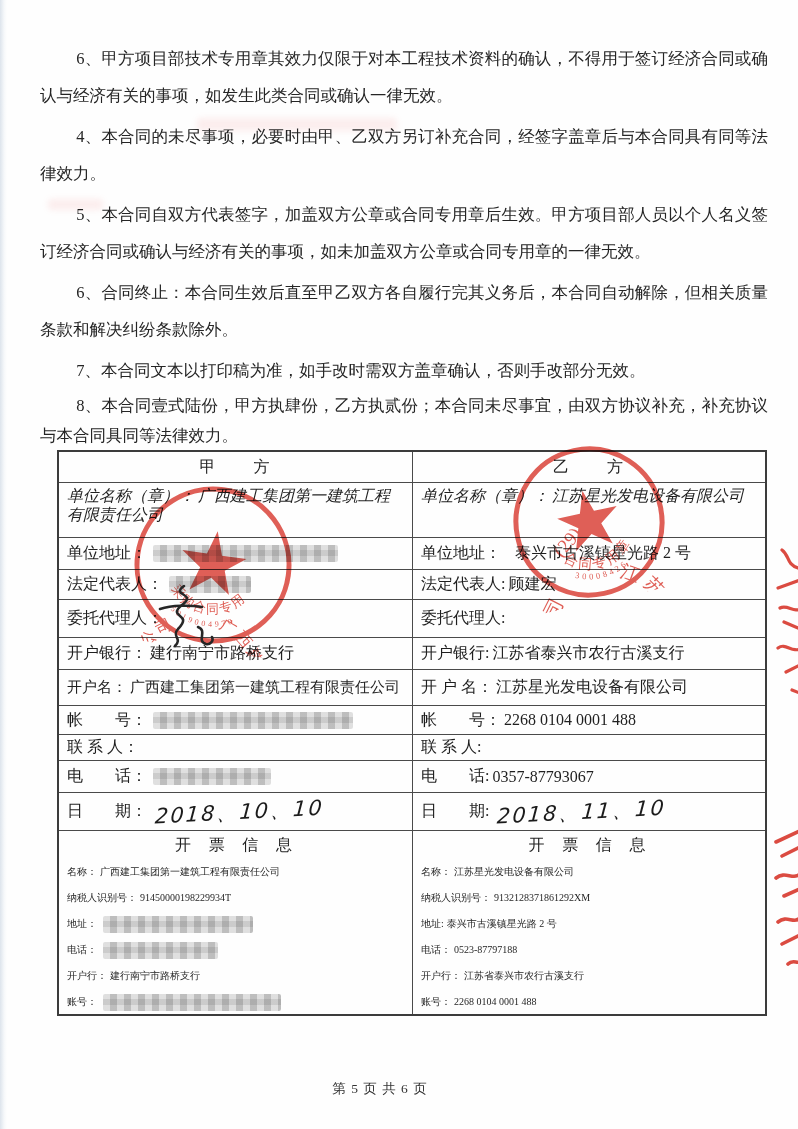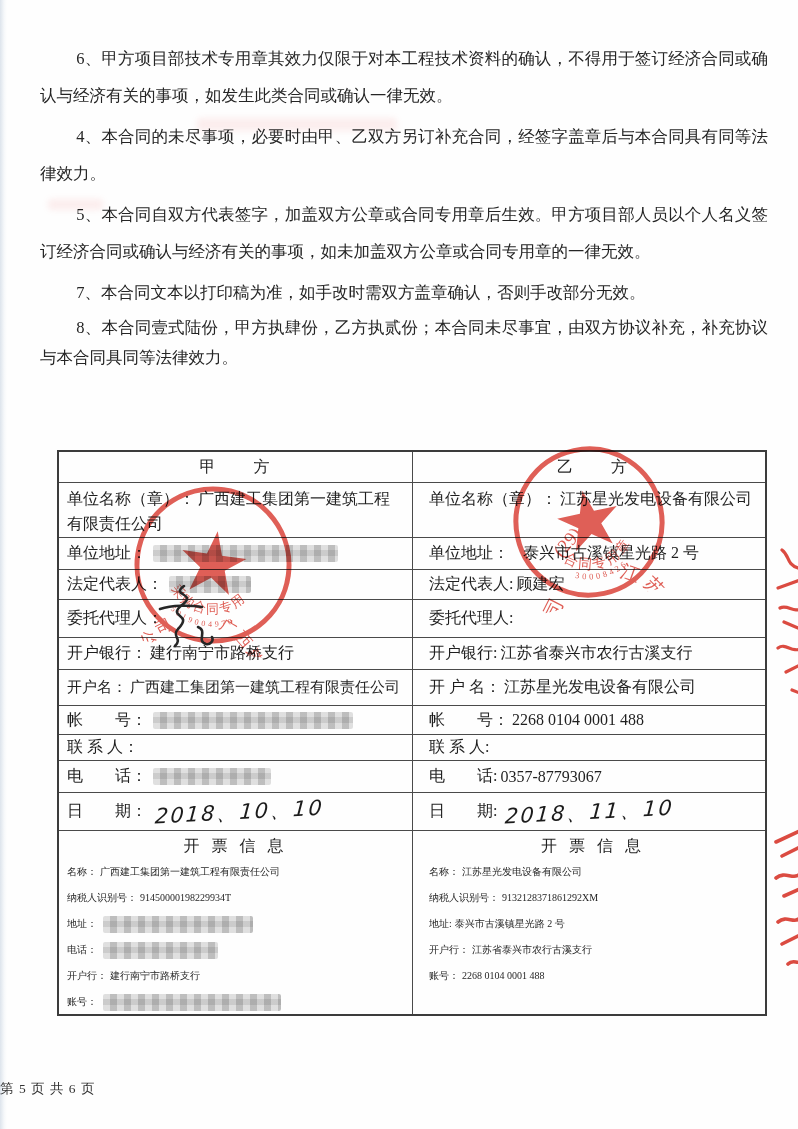--- a/index.html
+++ b/index.html
@@ -11,60 +11,61 @@
   
   .clauses{position:absolute;left:40px;top:40px;width:728px;font-size:16.5px;
        line-height:37px;text-align:justify;color:#252525;}
   .clauses p{margin:0 0 4px 0;text-indent:2.2em;}
   .clauses p.tight{line-height:30px;margin-top:-2px;}
   
   .ghost{position:absolute;background:#e88;opacity:.14;filter:blur(3px);border-radius:4px;}
   
   .contract-table{position:absolute;left:57px;top:450px;width:710px;
        border:2px solid #3c3c3c;box-sizing:border-box;font-size:16px;color:#1f1f1f;background:transparent;}
-  .trow{display:flex;border-top:1px solid #4a4a4a;box-sizing:border-box;gap:8px;}
+  .trow{display:flex;border-top:1px solid #4a4a4a;box-sizing:border-box;}
   .trow:first-child{border-top:none;}
   .cell{box-sizing:border-box;padding:0 8px;display:flex;align-items:center;white-space:nowrap;overflow:visible;}
   .cell-l{width:354px;border-right:1px solid #4a4a4a;}
   .cell-r{flex:1;}
   .cell.hdr{justify-content:center;letter-spacing:2px;}
-  .cell.wrap{display:block;padding-top:3px;line-height:25px;white-space:normal;}
+  .cell.wrap{display:block;padding-top:3px;line-height:19px;white-space:normal;font-style:italic;}
   .cell.fit{font-size:15px;}
   .val{margin-left:3px;}
   .mosaic{display:inline-block;height:17px;border-radius:2px;vertical-align:middle;margin-left:6px;
        background-image:repeating-linear-gradient(0deg,#e9e9e9 0 6px,#d2d2d2 6px 12px),
                         repeating-linear-gradient(90deg,#f1f1f1 0 7px,#c9c9c9 7px 14px);
        background-blend-mode:multiply;filter:blur(.5px);opacity:.9;}
   .handwrite{font-family:"DejaVu Sans",sans-serif;font-style:italic;display:inline-block;
        transform:rotate(-3deg) skewX(-7deg);font-size:21px;letter-spacing:2px;margin-left:8px;color:#1b1b1b;}
   
   .invoice{display:block;white-space:normal;padding-top:2px;}
-  .inv-title{text-align:center;height:26px;line-height:26px;letter-spacing:4px;}
+  .inv-title{text-align:center;height:26px;line-height:26px;letter-spacing:4px;font-family:Liberation Mono, monospace;}
   .inv-line{line-height:26px;font-size:10px;white-space:nowrap;}
   
   .stamp{position:absolute;color:#d8372c;opacity:.8;mix-blend-mode:multiply;}
   .stamp text{fill:#d8372c;font-family:"Liberation Serif","DejaVu Serif",serif;}
   .sig-svg{position:absolute;left:150px;top:583px;}
   .edge-frag{position:absolute;right:-6px;mix-blend-mode:multiply;opacity:.9;}
-  .footer{position:absolute;left:0;top:1080px;width:760px;text-align:left;
+  .footer{position:absolute;left:0;top:1080px;width:760px;text-align:center;
        font-size:13.5px;color:#333;letter-spacing:1px;}
 </style>
 </head>
 <body>
 
 <div class="page">
   <div class="scan-edge"></div>
 
   <div class="ghost" style="left:197px;top:118px;width:200px;height:13px;"></div>
   <div class="ghost" style="left:48px;top:199px;width:55px;height:11px;"></div>
 
   <section class="clauses">
     <p>6、甲方项目部技术专用章其效力仅限于对本工程技术资料的确认，不得用于签订经济合同或确认与经济有关的事项，如发生此类合同或确认一律无效。</p>
     <p>4、本合同的未尽事项，必要时由甲、乙双方另订补充合同，经签字盖章后与本合同具有同等法律效力。</p>
     <p>5、本合同自双方代表签字，加盖双方公章或合同专用章后生效。甲方项目部人员以个人名义签订经济合同或确认与经济有关的事项，如未加盖双方公章或合同专用章的一律无效。</p>
+    <p>6、合同终止：本合同生效后直至甲乙双方各自履行完其义务后，本合同自动解除，但相关质量条款和解决纠纷条款除外。</p>
     <p>7、本合同文本以打印稿为准，如手改时需双方盖章确认，否则手改部分无效。</p>
     <p class="tight">8、本合同壹式陆份，甲方执肆份，乙方执贰份；本合同未尽事宜，由双方协议补充，补充协议与本合同具同等法律效力。</p>
   </section>
 
   <div class="contract-table">
     <div class="trow" style="height:30px">
       <div class="cell cell-l hdr">甲　　方</div>
       <div class="cell cell-r hdr">乙　　方</div>
     </div>
     <div class="trow" style="height:55px">
@@ -166,20 +167,21 @@
         <div class="inv-line"><span>地址：</span><span class="mosaic" style="width:150px"></span></div>
         <div class="inv-line"><span>电话：</span><span class="mosaic" style="width:115px"></span></div>
         <div class="inv-line"><span>开户行：</span><span class="val">建行南宁市路桥支行</span></div>
         <div class="inv-line"><span>账号：</span><span class="mosaic" style="width:178px"></span></div>
       </div>
       <div class="cell cell-r invoice">
         <div class="inv-title">开 票 信 息</div>
         <div class="inv-line"><span>名称：</span><span class="val">江苏星光发电设备有限公司</span></div>
         <div class="inv-line"><span>纳税人识别号：</span><span class="val">9132128371861292XM</span></div>
         <div class="inv-line"><span>地址:</span><span class="val">泰兴市古溪镇星光路 2 号</span></div>
+        <div class="inv-line"><span>电话：</span><span class="val">0523-87797188</span></div>
         <div class="inv-line"><span>开户行：</span><span class="val">江苏省泰兴市农行古溪支行</span></div>
         <div class="inv-line"><span>账号：</span><span class="val">2268 0104 0001 488</span></div>
       </div>
     </div>
   </div>
 
   <svg class="stamp" style="left:128px;top:480px;width:170px;height:170px;transform:rotate(8deg)" viewBox="-85 -85 170 170">
     <circle r="76" fill="none" stroke="#d8372c" stroke-width="5"></circle>
     <defs>
       <path id="arcA1" d="M 0 60 A 60 60 0 1 1 -0.05 59.999" fill="none"></path>

